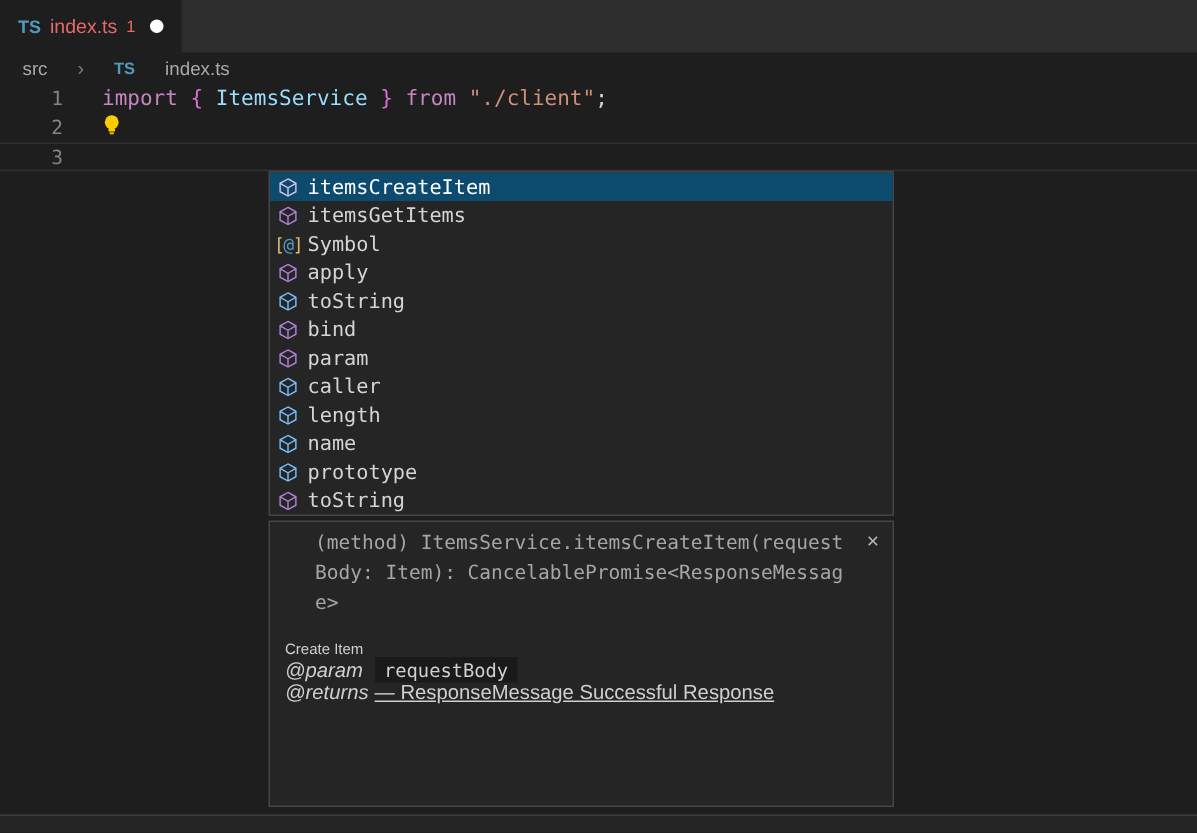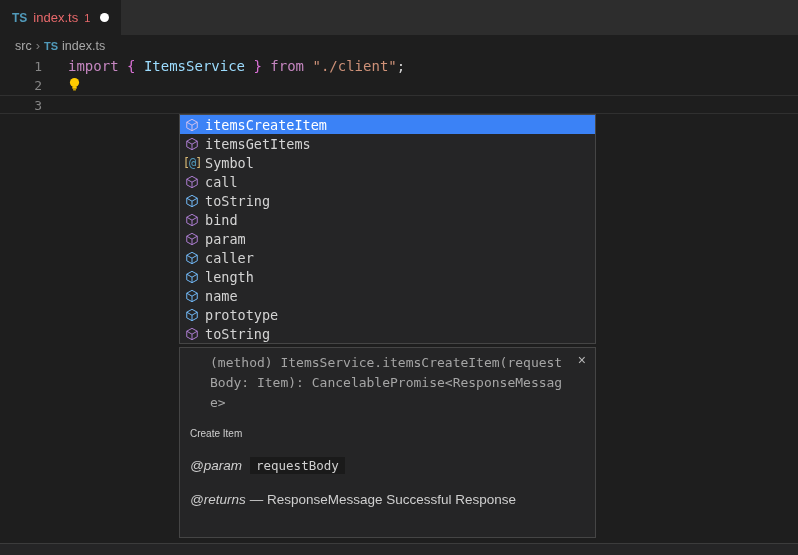--- a/index.html
+++ b/index.html
@@ -15,21 +15,21 @@
     background:#1e1e1e; display:flex; align-items:center; gap:6px;
     padding:0 12px; cursor:pointer;
   }
   .ts-icon { color:#519aba; font-weight:bold; font-size:12px; letter-spacing:0; }
   .tab-name { color:#e8696b; font-size:13px; }
   .tab-badge { color:#e8696b; font-size:11px; }
   .tab-dot { width:9px; height:9px; border-radius:50%; background:#ffffff; margin-left:4px; }
 
   
   .breadcrumb {
-    height:21px; display:flex; align-items:center; gap:4px;
+    height:21px; display:flex; align-items:center; gap:20px;
     padding-left:15px; color:#a9a9a9; font-size:12.5px;
   }
   .crumb-sep { color:#7d7d7d; font-size:13px; }
   .bc-ts { color:#519aba; font-weight:bold; font-size:11px; }
 
   
   .editor { position:relative; padding-top:1px; font-size:14px; }
   .code-line { display:flex; height:19px; line-height:19px; white-space:pre; }
   .gutter {
     width:42px; flex:none; text-align:right; color:#858585;
@@ -56,21 +56,21 @@
   
   .suggest {
     position:absolute; left:179px; top:114px; width:417px;
     background:#252526; border:1px solid #454545; z-index:5;
   }
   .s-row {
     height:19px; display:flex; align-items:center; gap:5px; padding:0 4px;
     font-family:"DejaVu Sans Mono", monospace; font-size:13.5px; color:#d4d4d4;
     cursor:pointer;
   }
-  .s-row.selected { background:#3b82f6; color:#ffffff;text-align:center; }
+  .s-row.selected { background:#0c4a6e; color:#ffffff;text-align:center; }
   .s-icon { width:16px; flex:none; display:flex; align-items:center; justify-content:center; }
   .cube { width:14px; height:14px; }
   [data-kind="method"] .cube { color:#b180d7; }
   [data-kind="field"]  .cube { color:#75beff; }
   .s-row.selected[data-kind="method"] .cube { color:#d6c3ec; }
   .sym { display:none; font-size:12px; letter-spacing:-1px; font-family:"DejaVu Sans Mono", monospace; }
   [data-kind="symbol"] .sym { display:inline; }
   .sym .b  { color:#d9ba75; }
   .sym .at { color:#519aba; }
 
@@ -82,27 +82,27 @@
   }
   .docs-close {
     position:absolute; top:5px; right:9px; color:#b8b8b8; font-size:14px;
     line-height:14px; cursor:pointer;
   }
   .sig {
     font-family:"DejaVu Sans Mono", monospace; font-size:13px; line-height:20px;
     color:#a5a5a5; width:360px; word-break:break-all;margin-left:20px;
   }
   .summary { margin-top:15px; font-size:10px; color:#cfcfcf; }
-  .tagline { margin-top:19px; font-size:13.5px; color:#cfcfcf; }
+  .tagline { font-size:13.5px; color:#cfcfcf; }
   .tag { font-style:italic; }
   .code-badge {
     font-family:"DejaVu Sans Mono", monospace; font-size:12.5px;
     background:#1a1a1a; color:#d0d0d0; padding:1px 6px; margin-left:8px;
   }
-  .tag-text { margin-left:4px; }
+  .tag-text { margin-left:4px;text-decoration:underline; }
 
   
   .bottom-strip {
     position:absolute; left:0; right:0; bottom:0; height:12px;
     background:#252526; border-top:1px solid #3c3c3c;
   }
 </style>
 </head>
 <body>
 
@@ -168,21 +168,21 @@
     <span>Symbol</span>
   </div>
   <div class="s-row" data-kind="method">
     <span class="s-icon">
         <svg class="cube" viewBox="0 0 16 16" fill="none" stroke="currentColor" stroke-width="1.1">
           <path d="M8 1.5 L14 4.8 V11.2 L8 14.5 L2 11.2 V4.8 Z"></path>
           <path d="M2 4.8 L8 8.2 L14 4.8"></path>
           <path d="M8 8.2 V14.5"></path>
         </svg>
       </span>
-    <span>call</span>
+    <span>apply</span>
   </div>
   <div class="s-row" data-kind="field">
     <span class="s-icon">
         <svg class="cube" viewBox="0 0 16 16" fill="none" stroke="currentColor" stroke-width="1.1">
           <path d="M8 1.5 L14 4.8 V11.2 L8 14.5 L2 11.2 V4.8 Z"></path>
           <path d="M2 4.8 L8 8.2 L14 4.8"></path>
           <path d="M8 8.2 V14.5"></path>
         </svg>
       </span>
     <span>toString</span>

